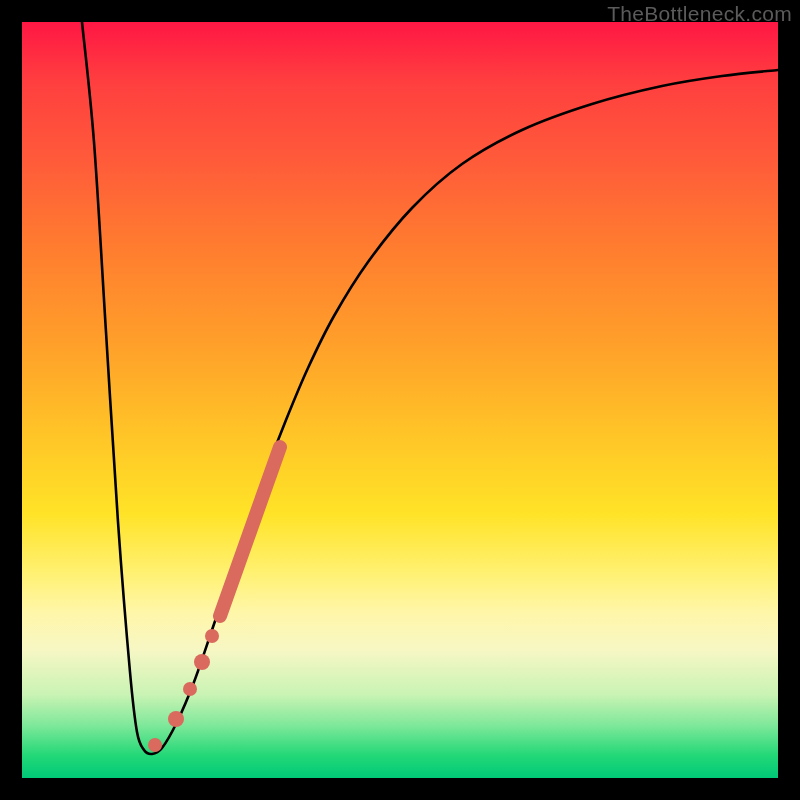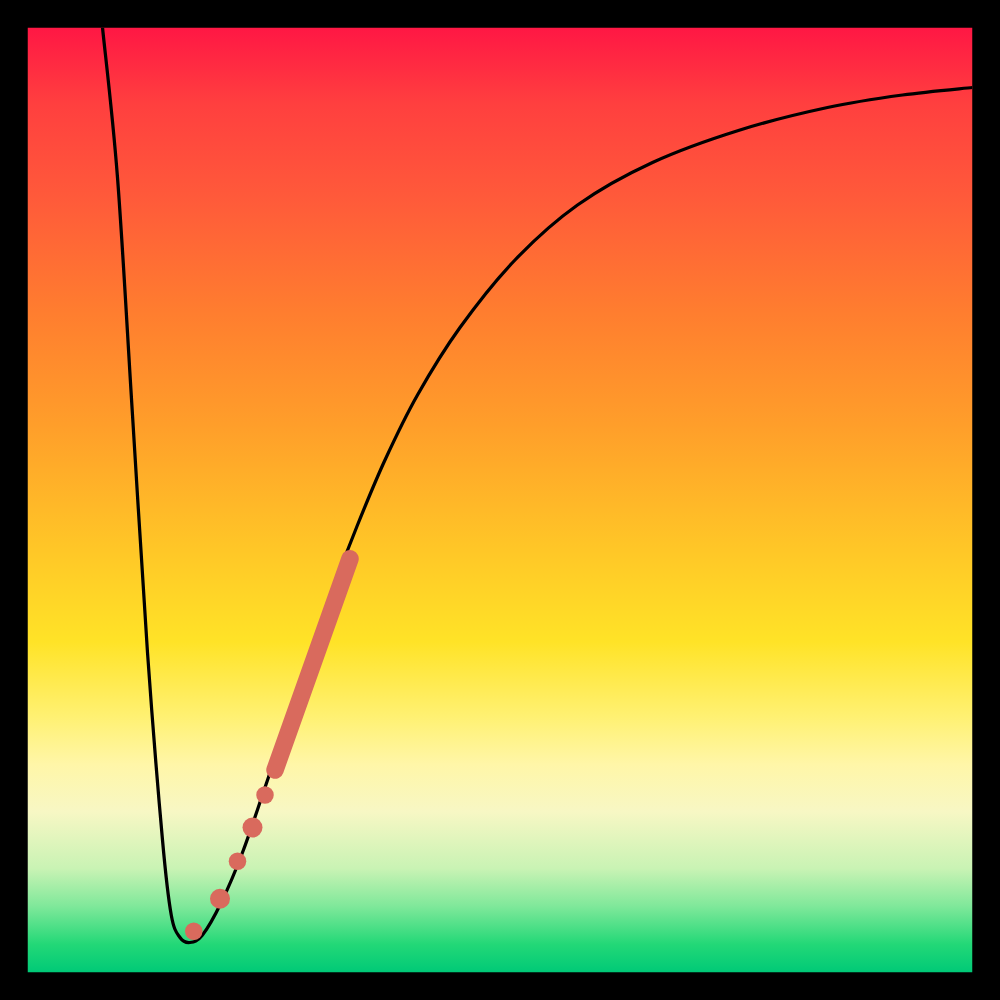--- a/index.html
+++ b/index.html
@@ -76,13 +76,14 @@
       <g id="markers">
           <circle cx="133" cy="723" r="7" fill="#d96a5d"></circle>
           <circle cx="154" cy="697" r="8" fill="#d96a5d"></circle>
           <circle cx="168" cy="667" r="7" fill="#d96a5d"></circle>
           <circle cx="180" cy="640" r="8" fill="#d96a5d"></circle>
           <circle cx="190" cy="614" r="7" fill="#d96a5d"></circle>
         </g>
     </svg>
   </div>
 
+  <div class="watermark">TheBottleneck.com</div>
 </div>
 
 </body></html>

